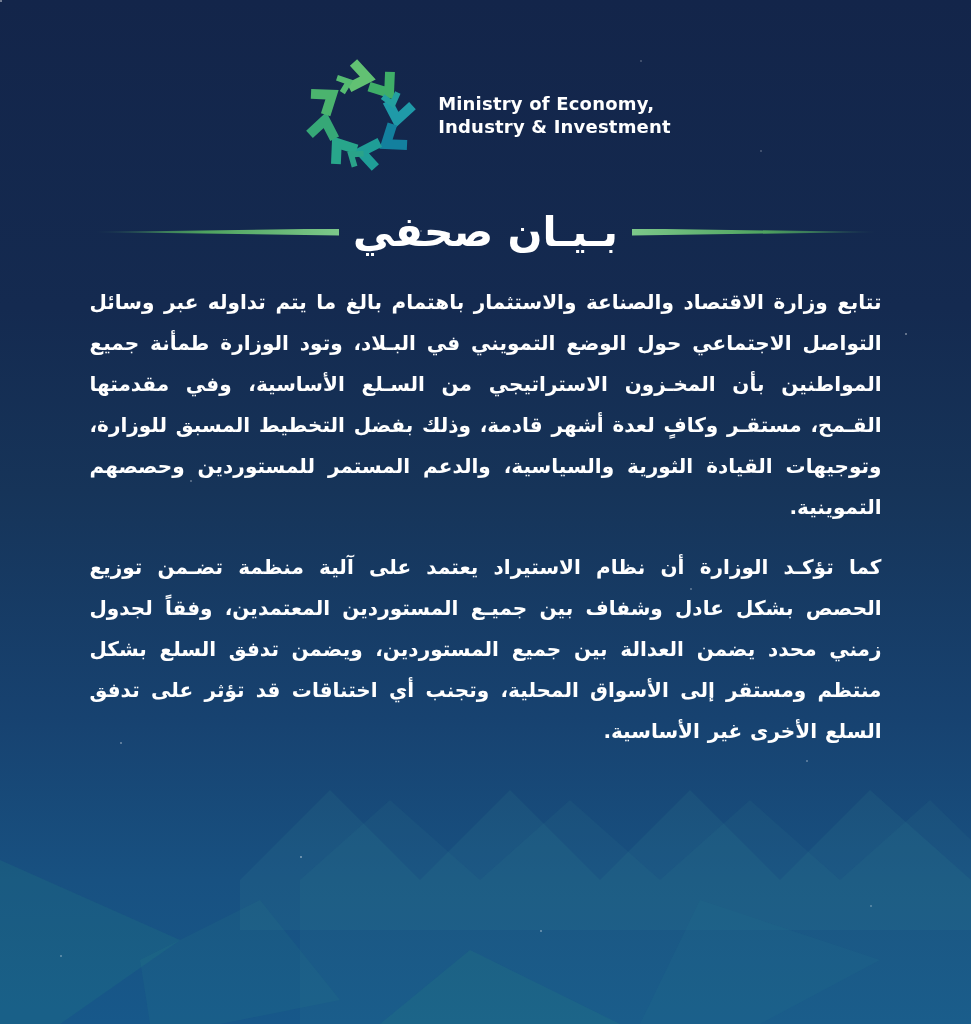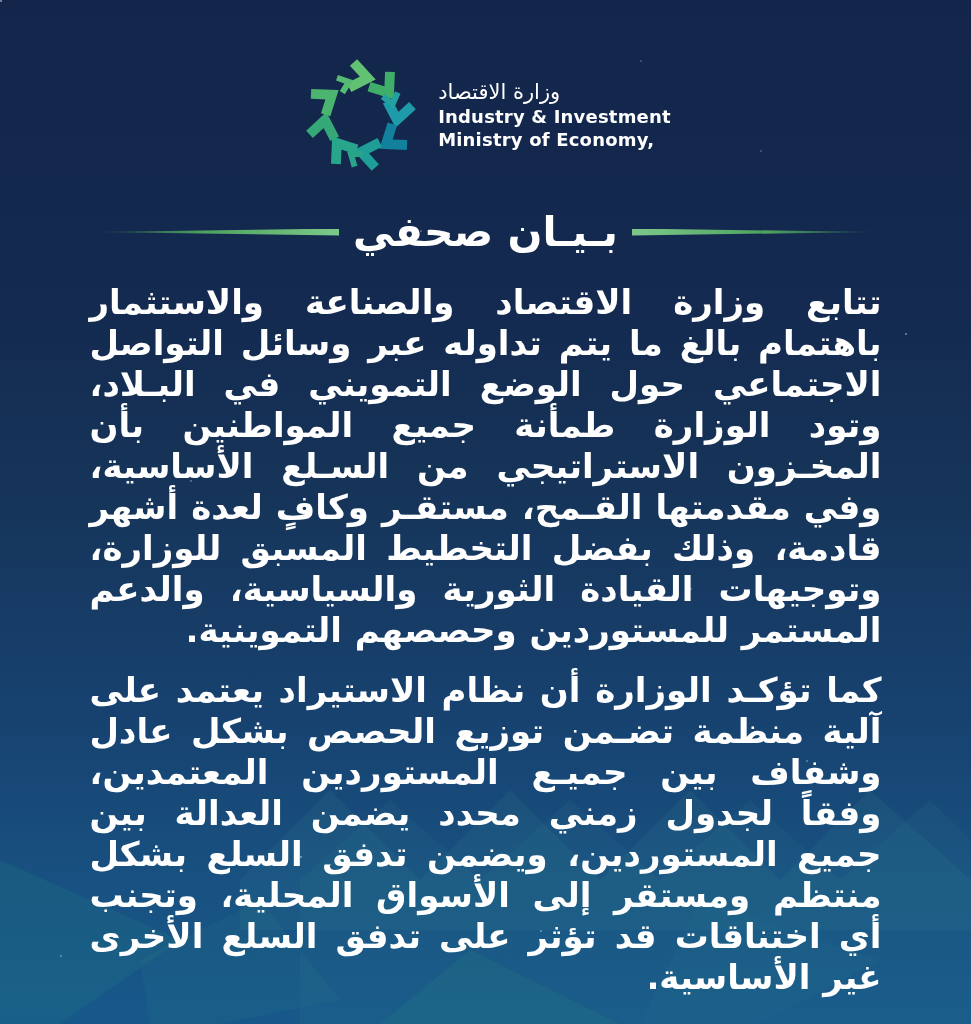--- a/index.html
+++ b/index.html
@@ -72,21 +72,21 @@
 
   
   .paragraphs {
     margin-top: 26px;
     width: 792px;
     direction: rtl;
     text-align: justify;
     font-weight: 700;
   }
   .paragraphs p {
-    font-size: 34px;
+    font-size: 20px;
     line-height: 41px;
     margin-bottom: 19px;
     word-spacing: 1px;
   }
 </style>
 </head>
 <body>
 
 <div class="canvas">
 
@@ -140,23 +140,22 @@
             </g>
           <g transform="translate(92,44) rotate(75)">
               <polyline points="-5,-8 5,0 -5,8" stroke="#23a0a0"></polyline>
             </g>
           <g transform="translate(55,103) rotate(215)">
               <polyline points="-5,-8 5,0 -5,8" stroke="#2aa389"></polyline>
             </g>
         </g>
       </svg>
       <div class="logo-text">
-        <span class="logo-ar">وزارة الاقتصاد</span>
+        <span class="logo-en">Ministry of Economy,</span>
         <span class="logo-en">Industry &amp; Investment</span>
-        <span class="logo-en">Ministry of Economy,</span>
       </div>
     </div>
 
     <div class="title-row">
       <div class="sep-line left"></div>
       <h1 class="page-title">بـيـان صحفي</h1>
       <div class="sep-line right"></div>
     </div>
 
     <div class="paragraphs">

